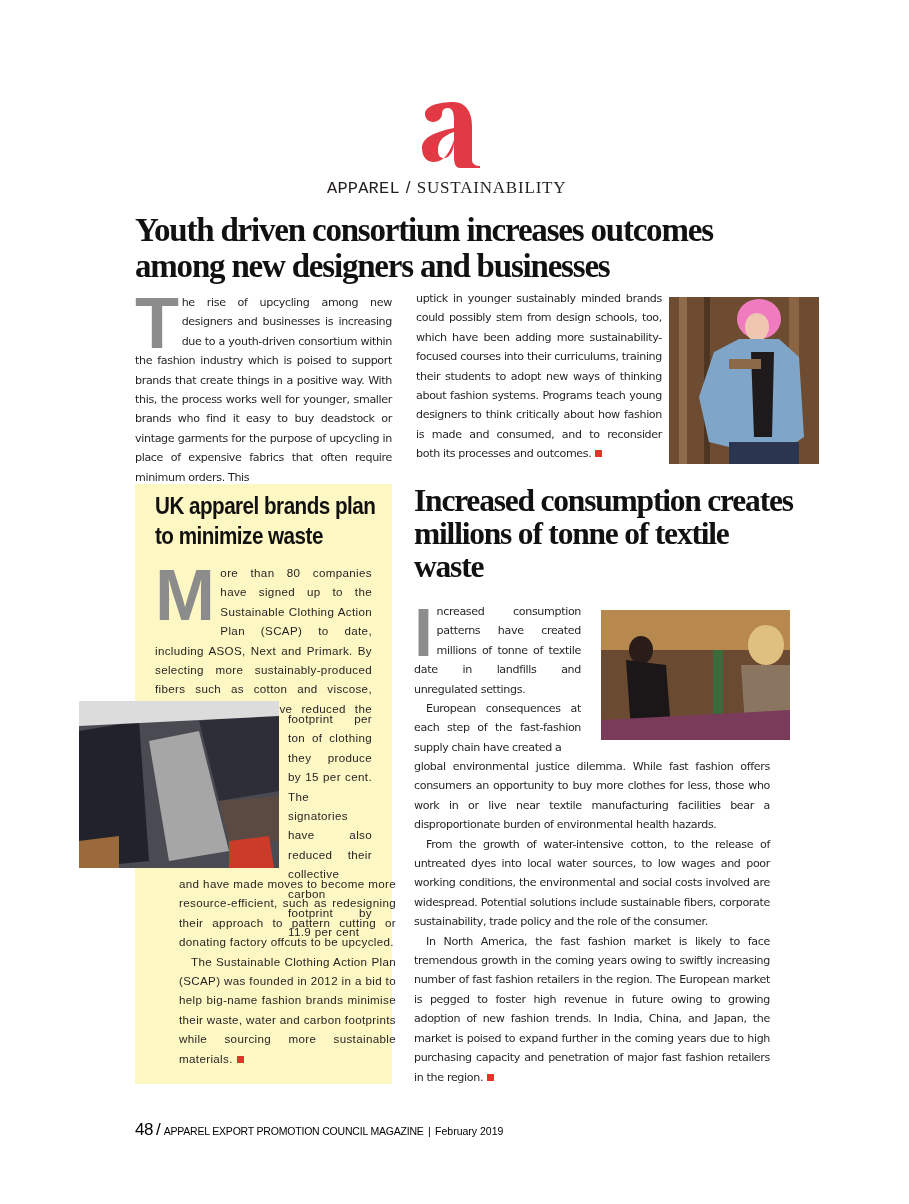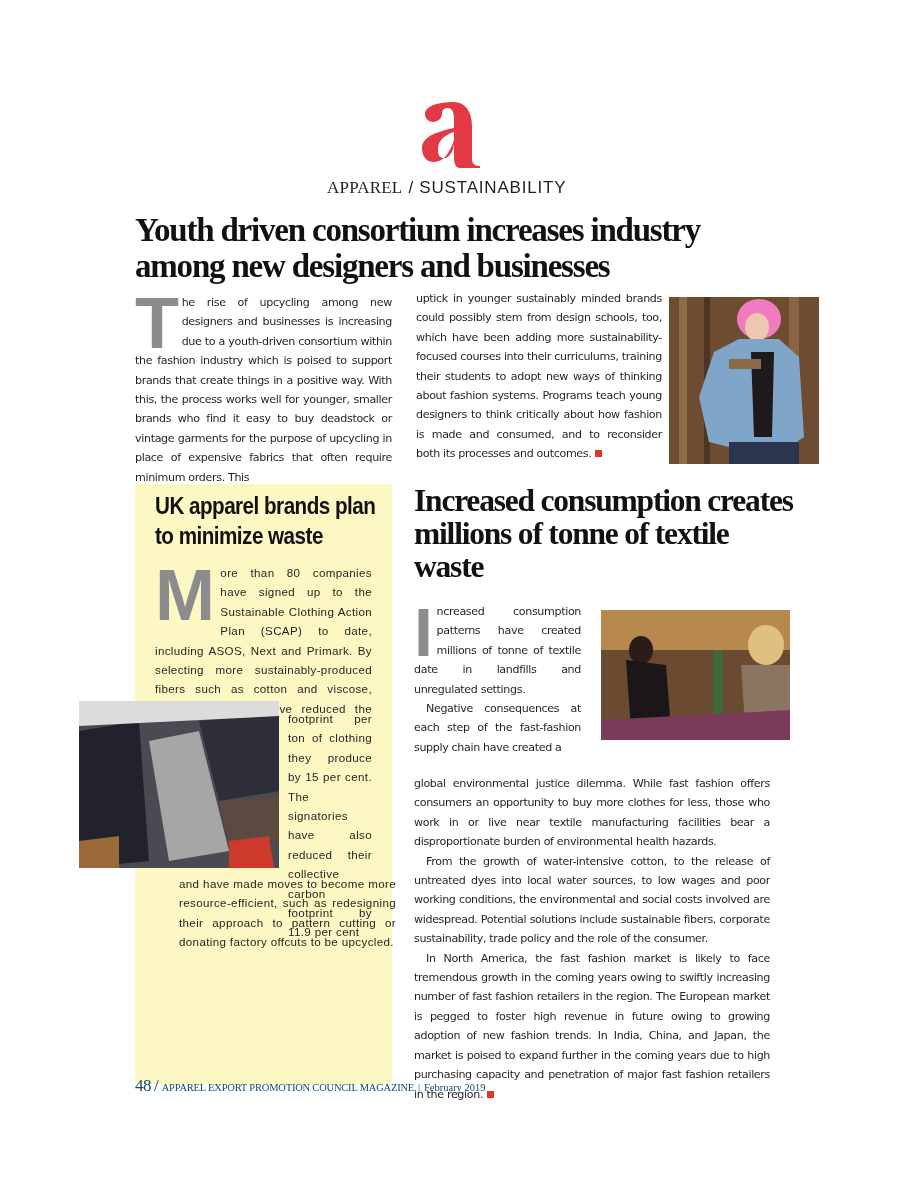--- a/index.html
+++ b/index.html
@@ -1,23 +1,23 @@
 <!DOCTYPE html>
 <html><head>
 <meta charset="utf-8">
 <style>
   * { margin: 0; padding: 0; box-sizing: border-box; }
   html, body { width: 909px; height: 1204px; background: #ffffff; overflow: hidden; }
   body { position: relative; font-family: "DejaVu Sans", sans-serif; color: #231f20; }
 
   .logo { position: absolute; left: 420px; top: 100px; width: 62px; height: 70px; }
   .section-label { position: absolute; left: 327px; top: 177px; font-size: 17px; letter-spacing: 0.2px; white-space: nowrap; }
-  .section-label .cat { font-family: Liberation Serif, serif; color: #231f20; }
+  .section-label .cat { font-family: Liberation Mono, monospace; color: #231f20; }
   .section-label .sep { font-family: "Liberation Sans", sans-serif; margin: 0 6px; }
-  .section-label .sub { font-family: Liberation Sans, sans-serif; letter-spacing: 0.8px; }
+  .section-label .sub { font-family: Liberation Serif, serif; letter-spacing: 0.8px; }
 
   .headline { position: absolute; font-family: "Liberation Serif", serif; font-weight: bold; color: #111; letter-spacing: -1.2px; }
   .h1 { left: 135px; top: 212px; width: 640px; font-size: 33px; line-height: 36px; }
   .h2 { left: 414px; top: 484px; width: 380px; font-size: 31.5px; line-height: 33px; }
 
   .body-text { position: absolute; font-family: "DejaVu Sans", sans-serif; font-size: 11.1px; line-height: 19.4px; color: #231f20; text-align: justify; letter-spacing: -0.35px; }
   .body-text p { margin: 0; }
   .indent { text-indent: 12px; }
 
   .col1 { left: 135px; top: 293px; width: 257px; }
@@ -36,40 +36,40 @@
   .photo-shop { left: 601px; top: 610px; width: 189px; height: 130px; background: linear-gradient(120deg, #5a3a22 0%, #a86a3a 30%, #3b2a22 55%, #c8783a 75%, #6a4a3a 100%); }
 
   .sidebar-box { position: absolute; left: 135px; top: 484px; width: 257px; height: 600px; background: #fdf7c3; }
   .sb-title { position: absolute; left: 155px; top: 491px; width: 230px; font-family: "Liberation Sans", sans-serif; font-weight: bold; font-size: 24px; line-height: 30px; color: #111; letter-spacing: -0.6px; transform: scaleX(0.86); transform-origin: left top; width: 270px; }
   .sb-text { position: absolute; font-family: "Liberation Sans", sans-serif; font-size: 11.6px; line-height: 19.4px; color: #231f20; text-align: justify; letter-spacing: 0.35px; }
   .sb-top { left: 155px; top: 563px; width: 217px; }
   .sb-wrap { left: 288px; top: 709px; width: 84px; }
   .sb-bottom { left: 155px; top: 874px; width: 217px; margin-left: 24px; }
 
   .col3-top { left: 414px; top: 602px; width: 167px; }
-  .col3-bottom { left: 414px; top: 774px; width: 356px; }
+  .col3-bottom { left: 414px; top: 757px; width: 356px; }
 
-  .footer { position: absolute; left: 135px; top: 1076px; font-family: Liberation Serif, serif; color: #0c4a6e; white-space: nowrap; }
+  .footer { position: absolute; left: 135px; top: 1120px; font-family: Liberation Sans, sans-serif; color: #000000; white-space: nowrap; }
   .footer .pg { font-size: 17px; letter-spacing: -0.5px; }
   .footer .slash { font-size: 17px; margin: 0 3px; }
   .footer .mag { font-size: 10.5px; letter-spacing: -0.2px; }
   .footer .date { font-size: 10.5px; }
 </style>
 </head>
 <body>
 
 <svg class="logo" viewBox="0 0 62 70">
   <path d="M34 2 C44 2 52 10 52 26 L52 60 C52 64 56 66 60 66 L60 68 L40 68 C36 68 34 64 34 58 L34 40 C30 52 24 62 14 62 C6 62 2 56 2 48 C2 38 14 32 34 28 L34 20 C34 12 32 8 28 8 C24 8 22 10 22 14 C22 18 18 22 13 22 C8 22 5 18 5 14 C5 6 18 2 34 2 Z M34 32 C22 36 18 42 18 50 C18 56 20 58 24 58 C30 58 34 50 34 42 Z" fill="#e23a44"></path>
   <circle cx="13" cy="14" r="0" fill="#e23a44"></circle>
 </svg>
 <div class="section-label">
   <span class="cat">APPAREL</span><span class="sep">/</span><span class="sub">SUSTAINABILITY</span>
 </div>
 
-<h1 class="headline h1">Youth driven consortium increases industry among new designers and businesses</h1>
+<h1 class="headline h1">Youth driven consortium increases outcomes among new designers and businesses</h1>
 
 <div class="body-text col1">
   <span class="dropcap dc-T">T</span>
   <span>he rise of upcycling among new designers and businesses is increasing due to a youth-driven consortium within the fashion industry which is poised to support brands that create things in a positive way. With this, the process works well for younger, smaller brands who find it easy to buy deadstock or vintage garments for the purpose of upcycling in place of expensive fabrics that often require minimum orders. This</span>
 </div>
 <div class="body-text col2">
   <span>uptick in younger sustainably minded brands could possibly stem from design schools, too, which have been adding more sustainability-focused courses into their curriculums, training their students to adopt new ways of thinking about fashion systems. Programs teach young designers to think critically about how fashion is made and consumed, and to reconsider both its processes and outcomes.</span><span class="end-mark"></span>
 </div>
 <div class="photo photo-jacket">
   <svg width="150" height="167" viewBox="0 0 150 167">
@@ -100,26 +100,27 @@
     <path d="M120 20 L200 10 L200 90 L140 100 Z" fill="#2e2e38"></path>
     <path d="M140 100 L200 95 L200 140 L150 140 Z" fill="#5a4a42"></path>
     <path d="M0 140 L40 135 L40 167 L0 167 Z" fill="#9a6a3a"></path>
     <path d="M150 140 L190 135 L195 167 L150 167 Z" fill="#cc3a2a"></path>
     <path d="M0 0 L200 0 L200 15 L0 25 Z" fill="#dcdcdc"></path>
   </svg>
 </div>
 <div class="sb-text sb-wrap">footprint per ton of clothing they produce by 15 per cent. The signatories have also reduced their collective carbon footprint by 11.9 per cent</div>
 <div class="sb-text sb-bottom">
   <p>and have made moves to become more resource-efficient, such as redesigning their approach to pattern cutting or donating factory offcuts to be upcycled.</p>
+  <p class="indent"><span>The Sustainable Clothing Action Plan (SCAP) was founded in 2012 in a bid to help big-name fashion brands minimise their waste, water and carbon footprints while sourcing more sustainable materials.</span><span class="end-mark"></span></p>
 </div>
 
 <h2 class="headline h2">Increased consumption creates millions of tonne of textile waste</h2>
 <div class="body-text col3-top">
   <p><span class="dropcap dc-I">I</span><span>ncreased consumption patterns have created millions of tonne of textile date in landfills and unregulated settings.</span></p>
-  <p class="indent">Negative consequences at each step of the fast-fashion supply chain have created a</p>
+  <p class="indent">European consequences at each step of the fast-fashion supply chain have created a</p>
 </div>
 <div class="photo photo-shop">
   <svg width="189" height="130" viewBox="0 0 189 130">
     <rect width="189" height="130" fill="#6a4a30"></rect>
     <rect x="0" y="0" width="189" height="40" fill="#b8894f"></rect>
     <ellipse cx="40" cy="40" rx="12" ry="14" fill="#2a1c18"></ellipse>
     <path d="M25 50 L65 55 L70 120 L30 120 Z" fill="#1b1718"></path>
     <ellipse cx="165" cy="35" rx="18" ry="20" fill="#e0c080"></ellipse>
     <path d="M140 55 L189 55 L189 130 L145 130 Z" fill="#8a7560"></path>
     <rect x="112" y="40" width="10" height="75" fill="#3d6a3a"></rect>

